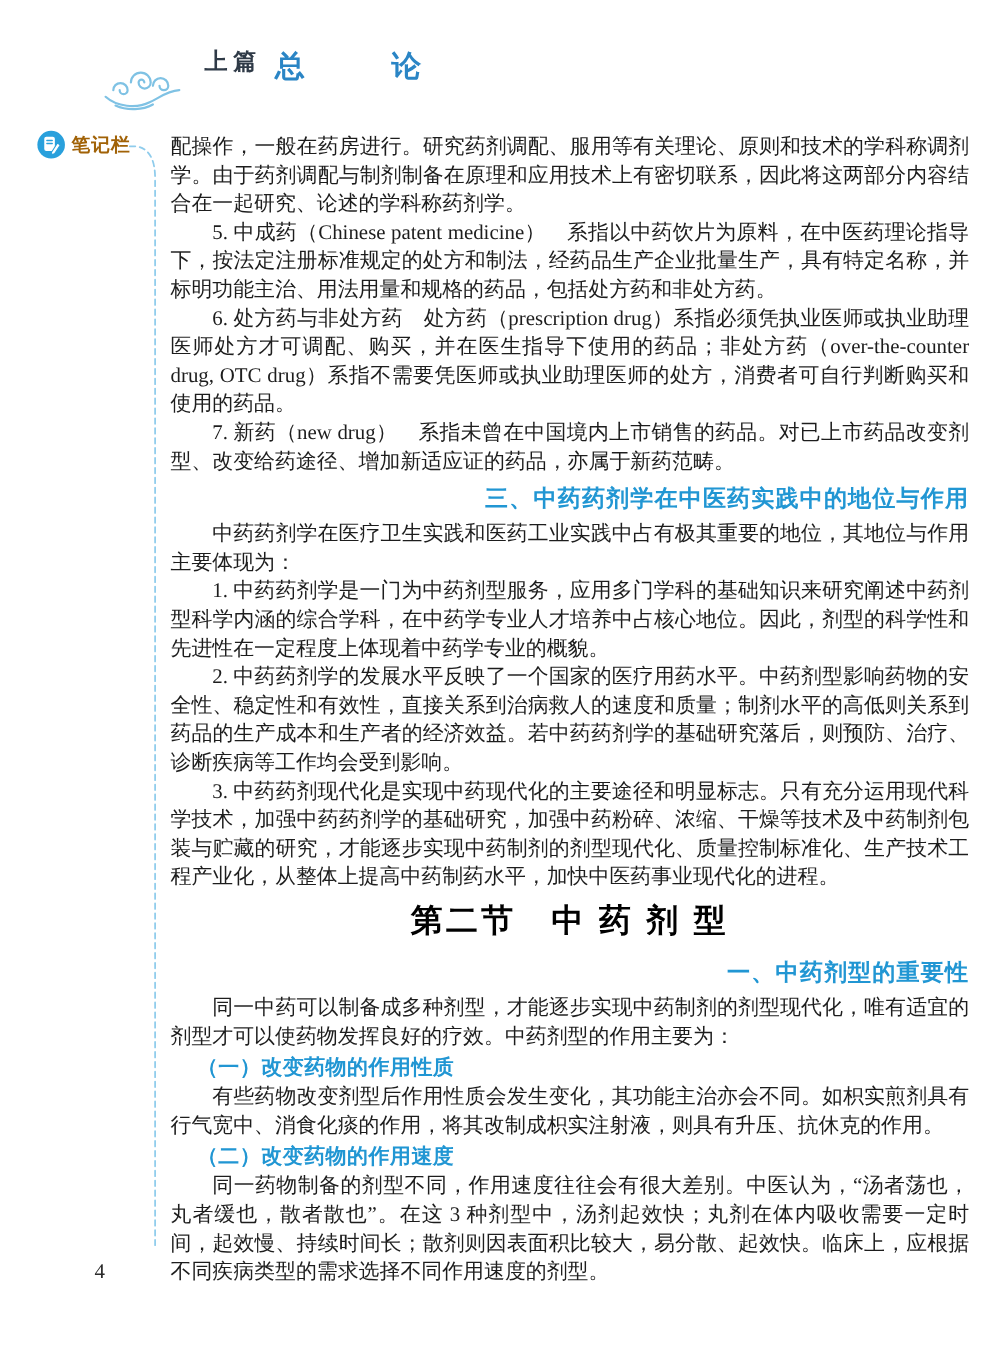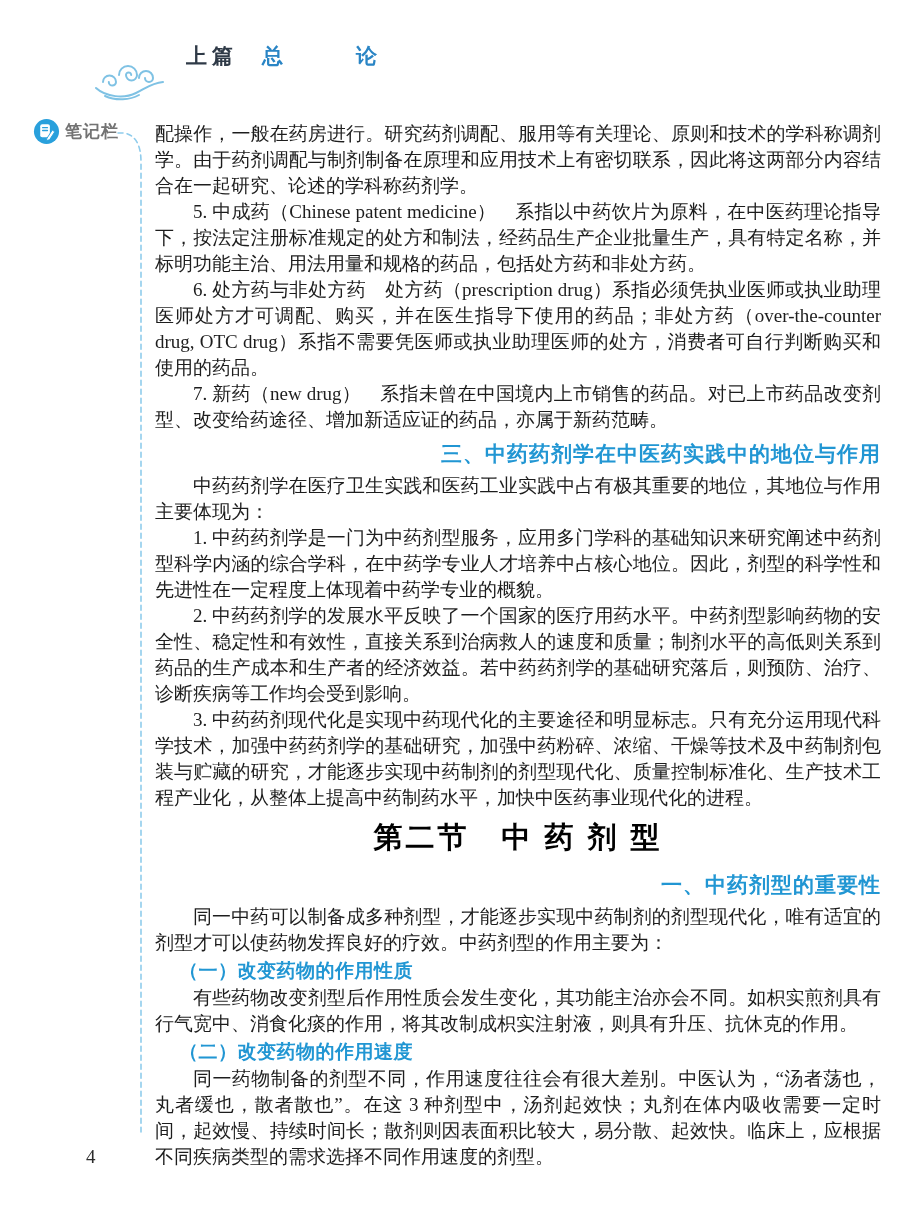--- a/index.html
+++ b/index.html
@@ -4,26 +4,26 @@
 <style>
   html,body{margin:0;padding:0;background:#ffffff;}
   .page{
     position:relative;width:900px;height:1231px;background:#ffffff;overflow:hidden;
     font-family:"Liberation Serif","DejaVu Serif",serif;
   }
   
   .page-header{position:absolute;left:90px;top:42px;height:64px;display:flex;}
   .cloud-wrap{width:78px;height:62px;flex:0 0 auto;}
   .part-label{margin-left:18px;font-size:21px;font-weight:700;color:#2f3a47;letter-spacing:5px;white-space:nowrap;}
-  .part-title{margin-left:24px;font-size:21px;font-weight:700;color:#2a85c5;letter-spacing:26px;white-space:nowrap;}
+  .part-title{margin-left:12px;font-size:27px;font-weight:700;color:#2a85c5;letter-spacing:26px;white-space:nowrap;}
   
   .note-badge{position:absolute;left:33px;top:118px;display:flex;align-items:center;}
   .note-icon{width:27px;height:27px;flex:0 0 auto;}
   .note-label{margin-left:5px;font-family:"Liberation Sans","DejaVu Sans",sans-serif;
-    font-size:17px;font-weight:700;color:#737373;letter-spacing:1px;white-space:nowrap;}
+    font-size:17px;font-weight:700;color:#a16207;letter-spacing:1px;white-space:nowrap;}
   .rail-overlay{position:absolute;left:0;top:0;width:900px;height:1231px;pointer-events:none;}
   
   .content{
     position:absolute;left:155px;top:121px;width:726px;
     font-size:19px;line-height:26px;color:#1d1d1d;text-align:justify;
   }
   .content p{margin:0;}
   .ind{text-indent:2em;}
   .h-blue3{
     font-family:"Liberation Sans","DejaVu Sans",sans-serif;

